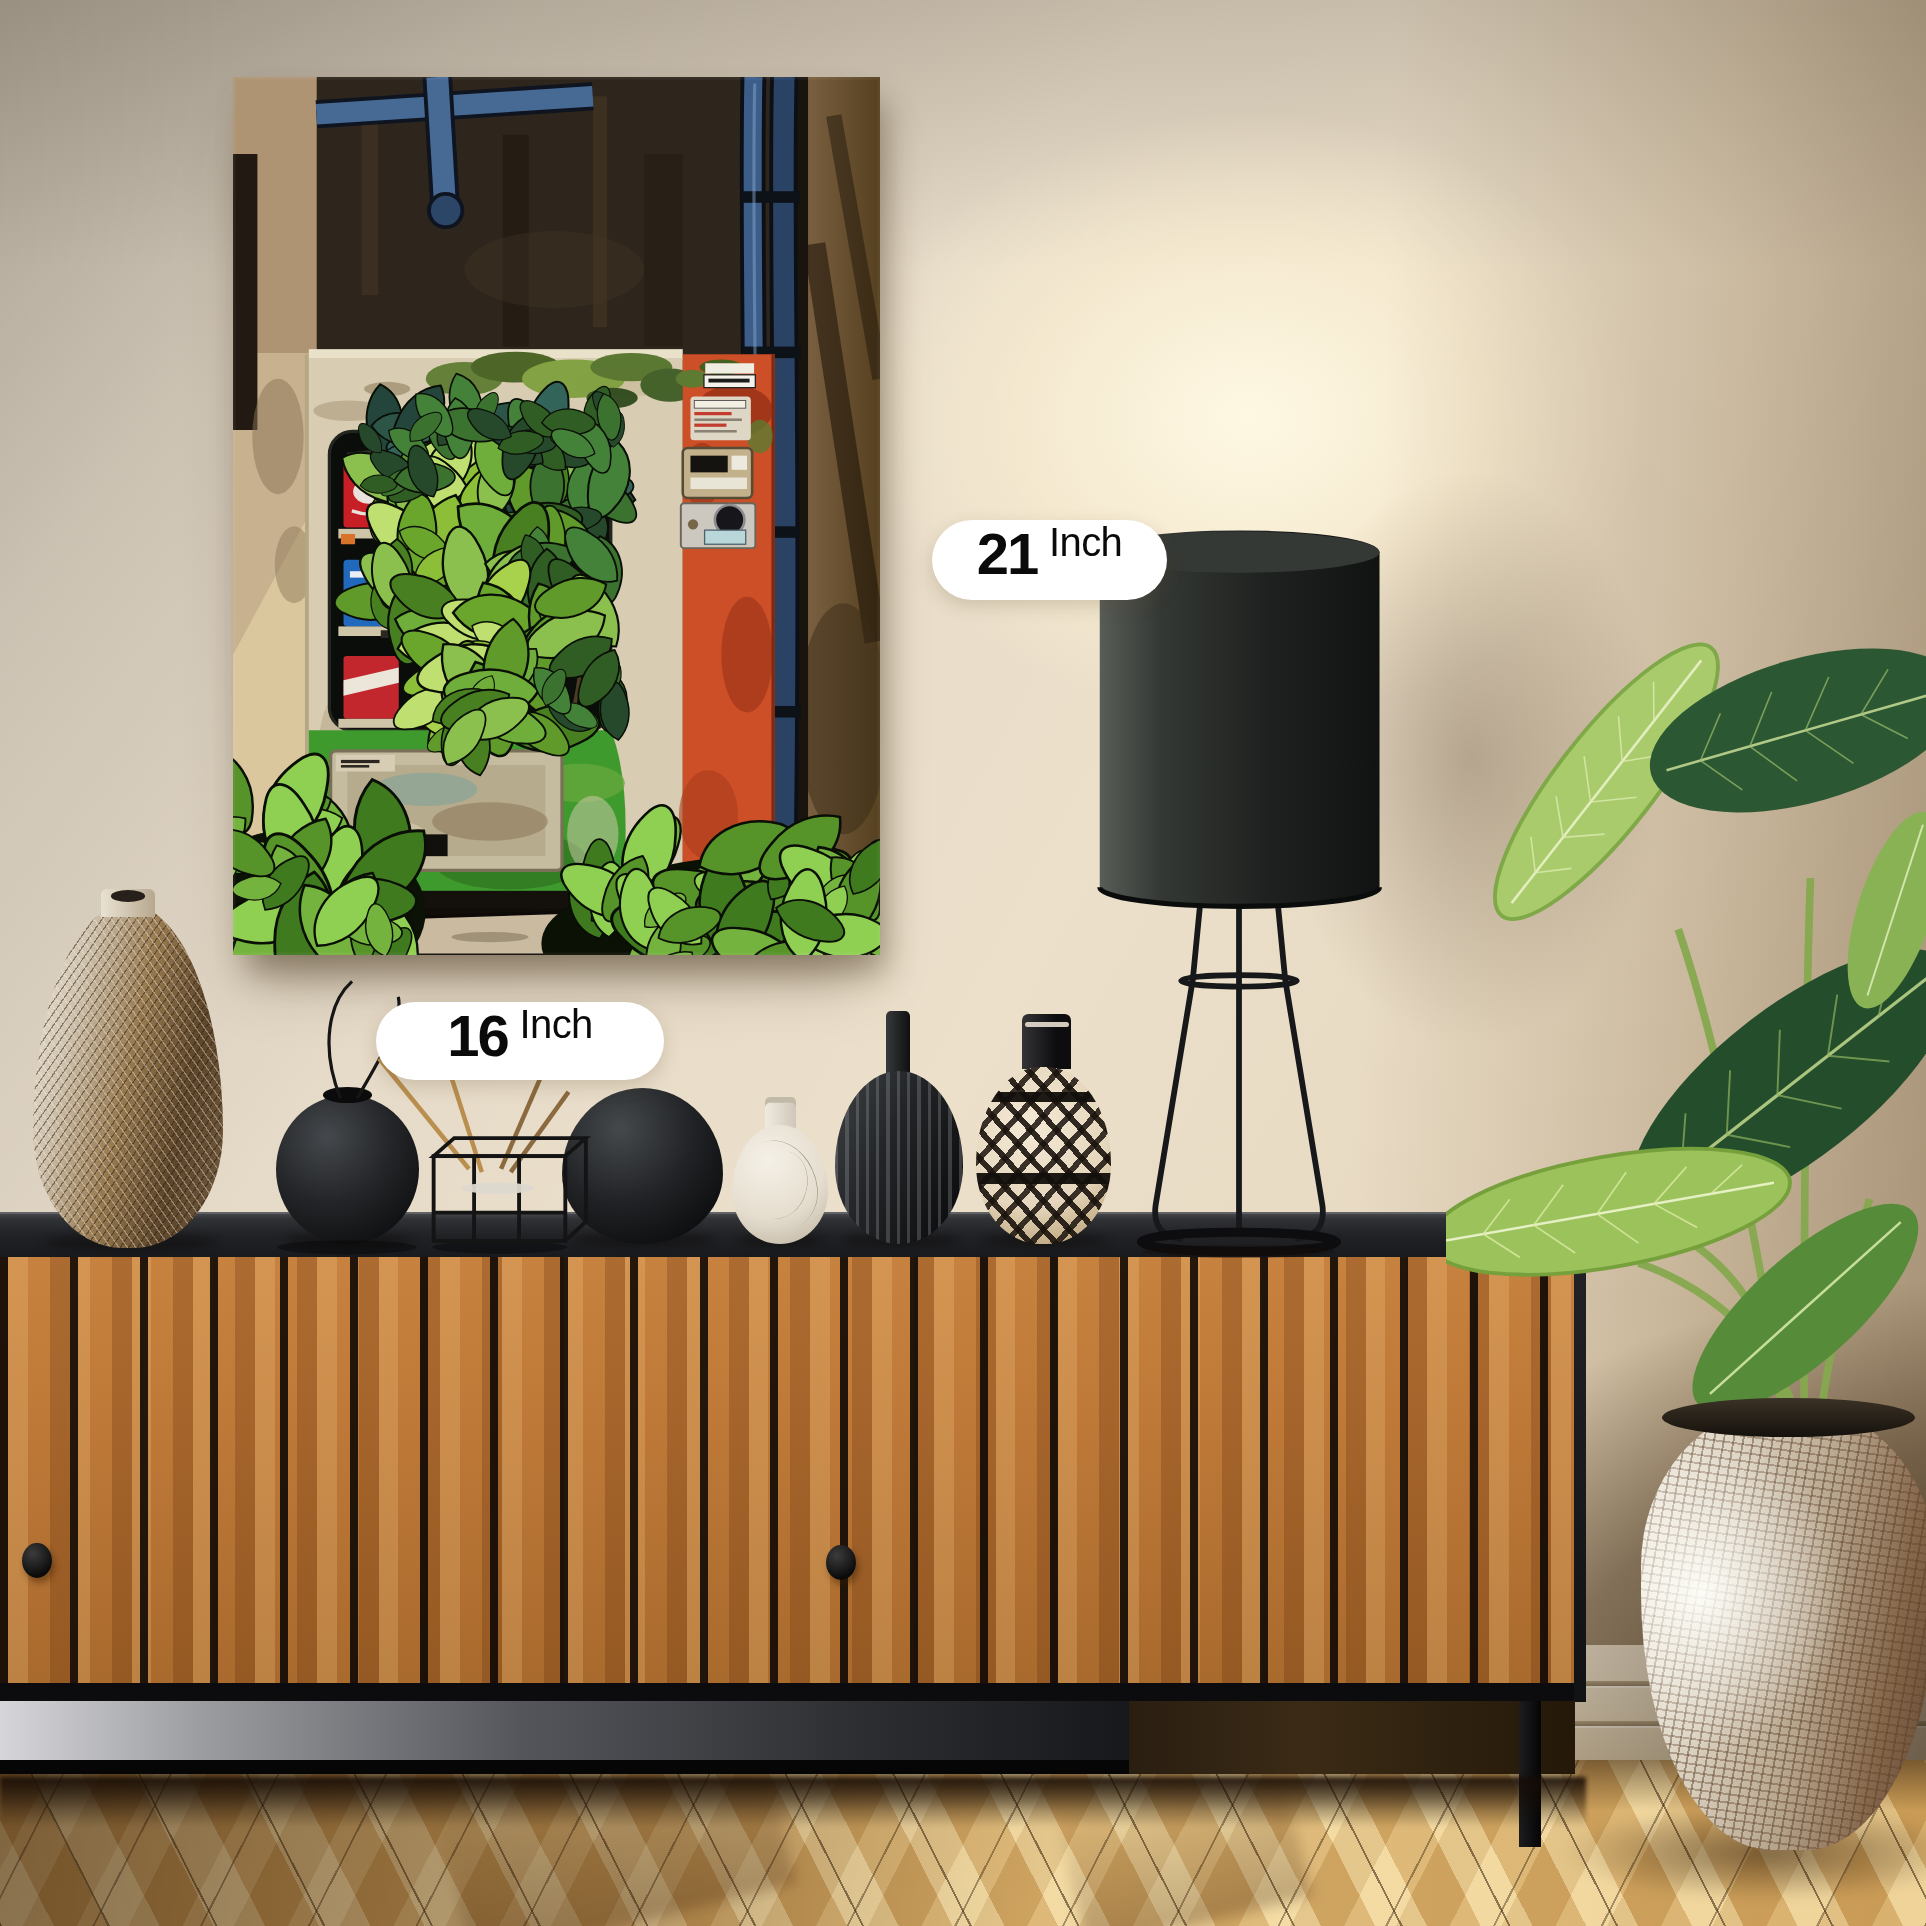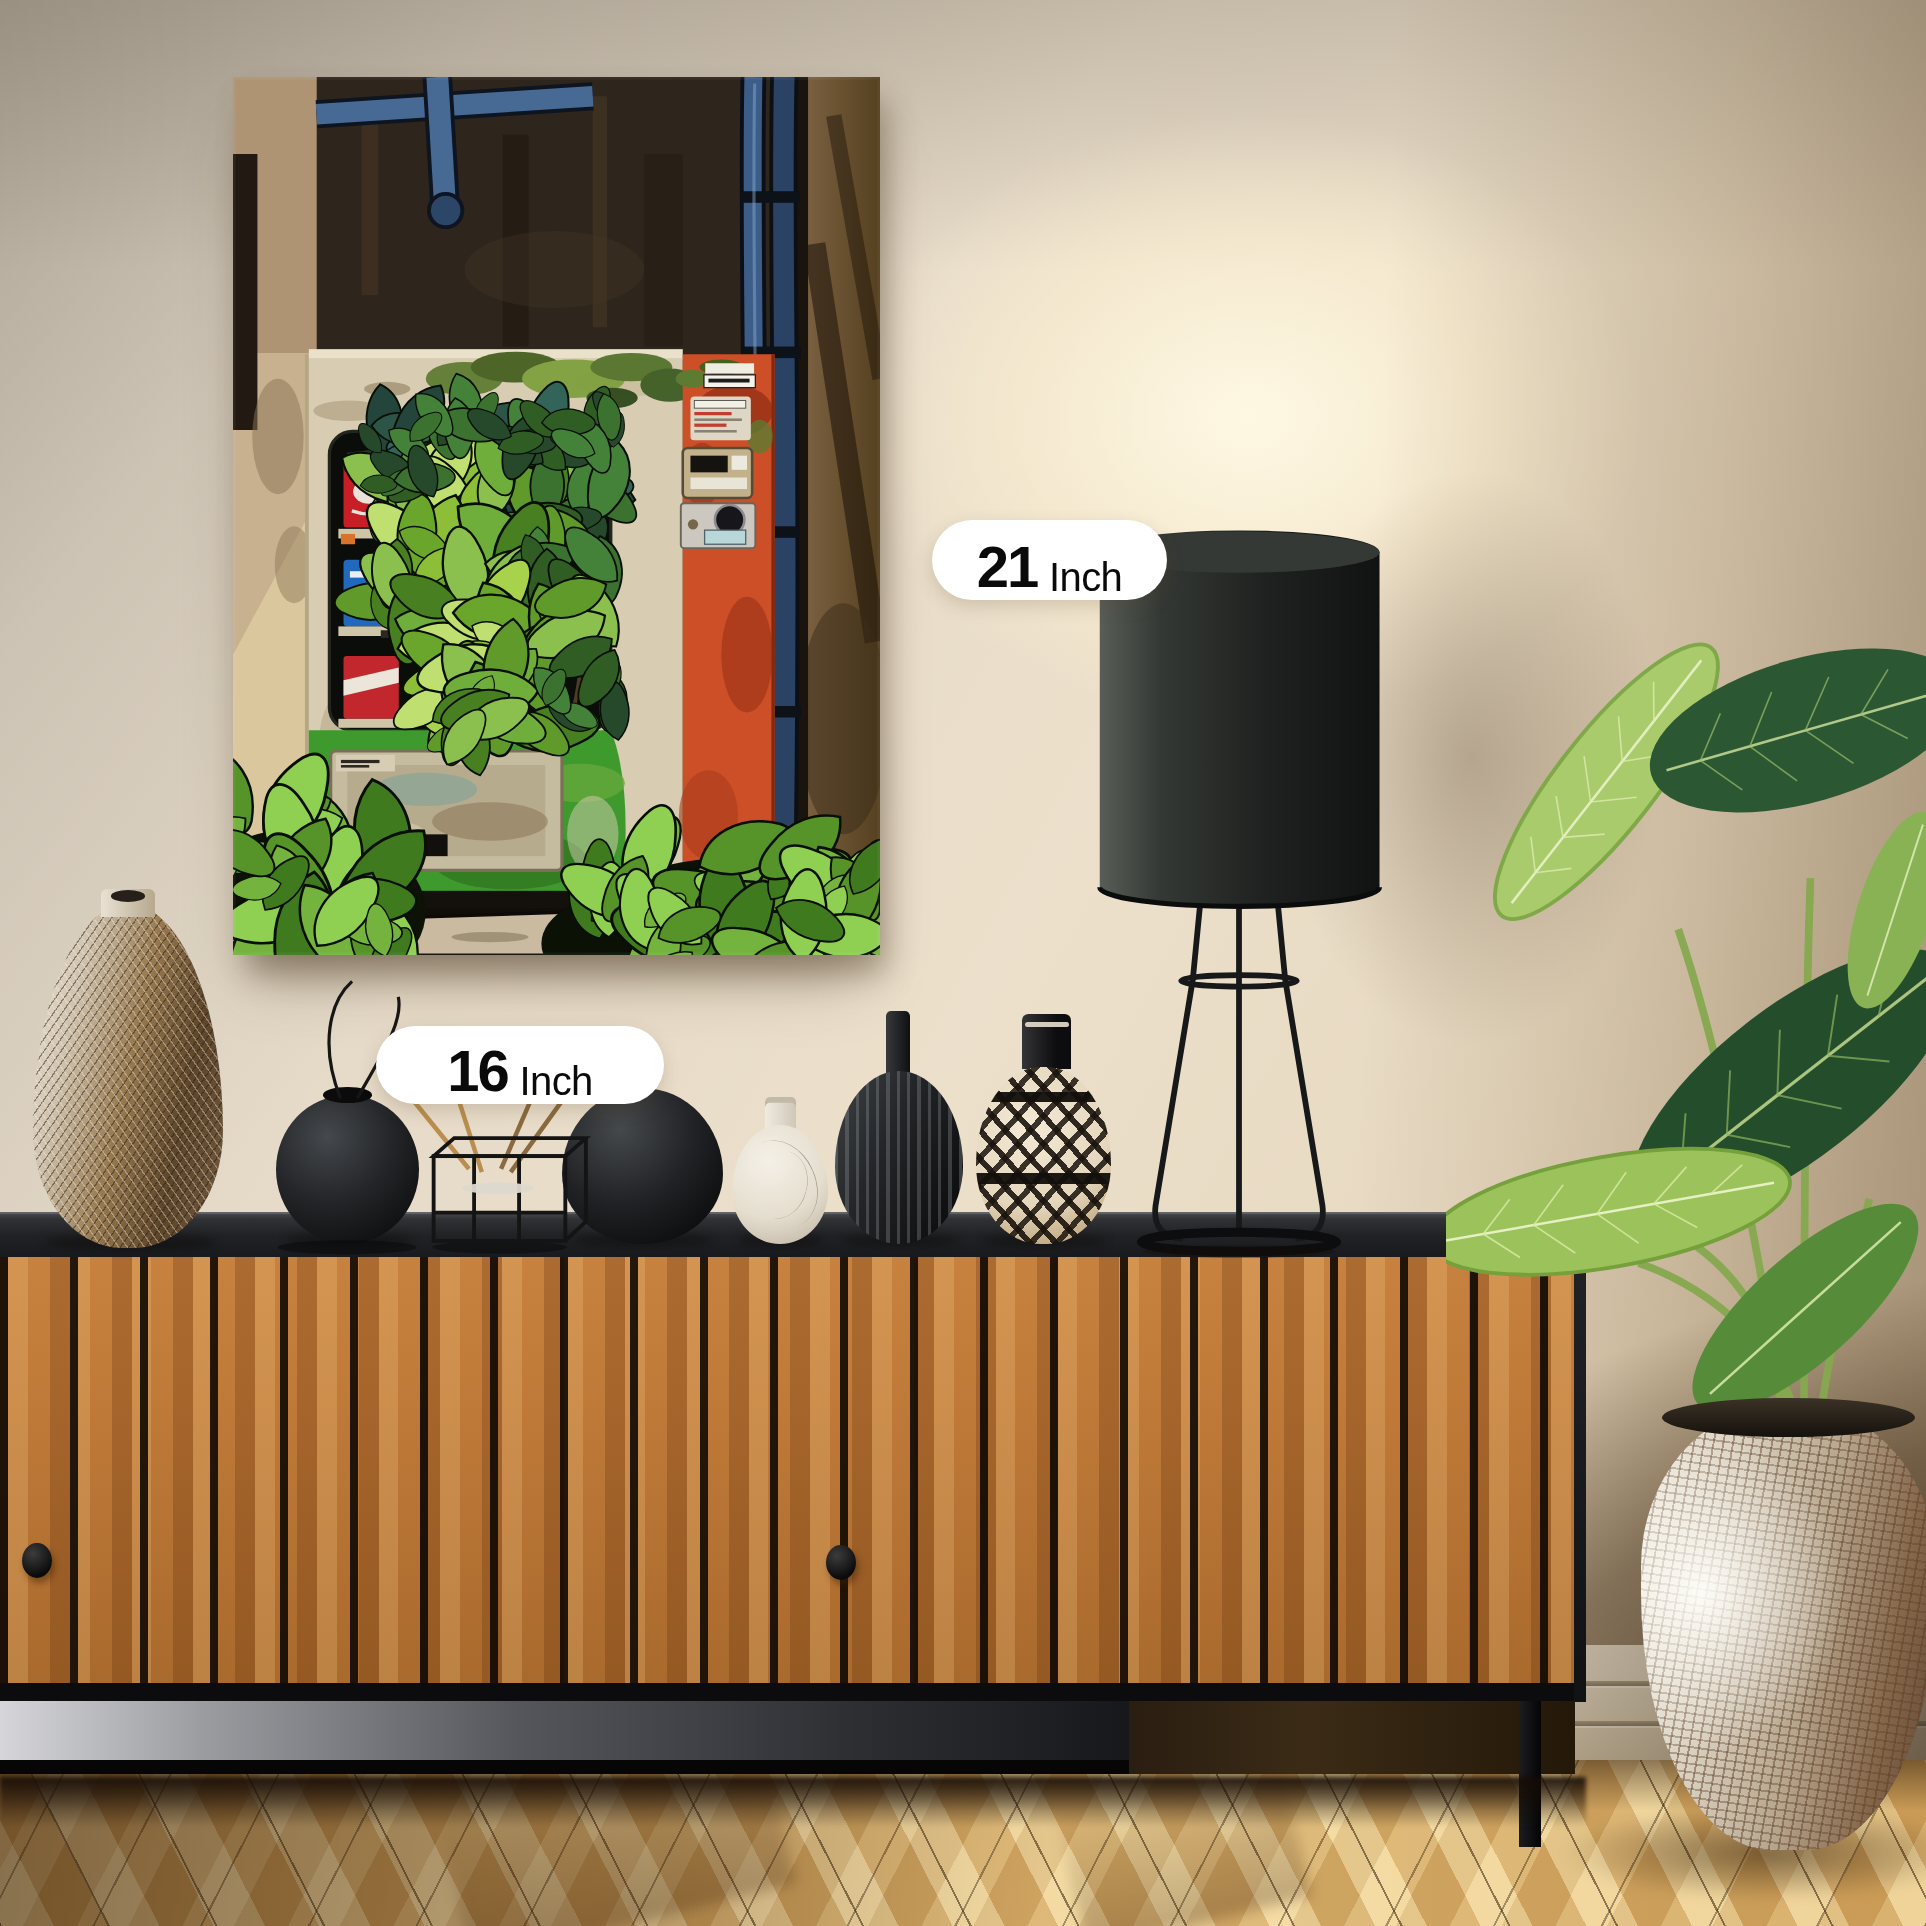--- a/index.html
+++ b/index.html
@@ -32,25 +32,25 @@
   .floor-shade-l{left:0;top:1760px;width:1220px;height:166px;background:linear-gradient(100deg,rgba(46,27,11,.5) 0%,rgba(46,27,11,.22) 55%,rgba(46,27,11,0) 85%)}
   .floor-streak{top:1772px;height:154px;background:linear-gradient(180deg,rgba(72,42,16,0),rgba(72,42,16,.30));filter:blur(6.4px);transform:rotate(-14deg)}
   .fs1{left:449px;width:334px}.fs2{left:1066px;width:231px}
   .undercab-shadow{left:0;top:1777px;width:1586px;height:50px;background:linear-gradient(180deg,rgba(22,12,5,.9),rgba(22,12,5,0));filter:blur(1.9px)}
 
   
   .artwork{left:233px;top:77px;width:647px;height:878px;box-shadow:10.3px 20.5px 29.5px -3.9px rgba(72,54,32,.42),0 41px 58px -19px rgba(72,54,32,.35)}
   .artwork svg{display:block;width:100%;height:100%}
 
   
-  .pill{position:absolute;display:flex;align-items:flex-end;justify-content:center;gap:11.6px;background:#ffffff;border-radius:128px;box-shadow:0 6.4px 18px rgba(92,72,42,.20);color:#0a0a0a}
+  .pill{position:absolute;display:flex;align-items:flex-start;justify-content:center;gap:11.6px;background:#ffffff;border-radius:128px;box-shadow:0 6.4px 18px rgba(92,72,42,.20);color:#0a0a0a}
   .pill .num{font-weight:700;font-size:58px;letter-spacing:-1.9px}
   .pill .unit{font-weight:400;font-size:40px;letter-spacing:-0.6px}
   .pill-h{left:932px;top:520px;width:235px;height:80px}
-  .pill-w{left:376px;top:1026px;width:288px;height:78px}
+  .pill-w{left:376px;top:1002px;width:288px;height:78px}
 
   
   .sideboard{left:0;top:1212px;width:1586px;height:642px}
   .counter{left:0;top:0;width:1586px;height:45px;background:linear-gradient(180deg,#4c4d51 0%,#303135 16%,#212226 52%,#191a1e 100%);box-shadow:inset 0 1.9px 0 rgba(255,255,255,.14)}
   .sb-side{left:1574px;top:5.1px;width:11.6px;height:485px;background:linear-gradient(180deg,#232428,#111214)}
   .slats{left:0;top:45px;width:1574px;height:426px;background:
     repeating-linear-gradient(90deg,rgba(16,9,4,.9) 0 8.3px,rgba(0,0,0,0) 8.3px 70px),
     repeating-linear-gradient(90deg,rgba(255,216,150,.22) 8.3px 28px,rgba(0,0,0,0) 28px 50px,rgba(88,38,4,.25) 50px 70px),
     linear-gradient(180deg,#c8823f 0%,#bd7837 42%,#a96a2d 100%)}
   .knob{width:29.5px;height:35px;border-radius:50%;background:radial-gradient(circle at 36% 30%,#3c3c3c,#0b0b0b 72%);box-shadow:2.6px 5.1px 6.4px rgba(60,30,5,.45)}

